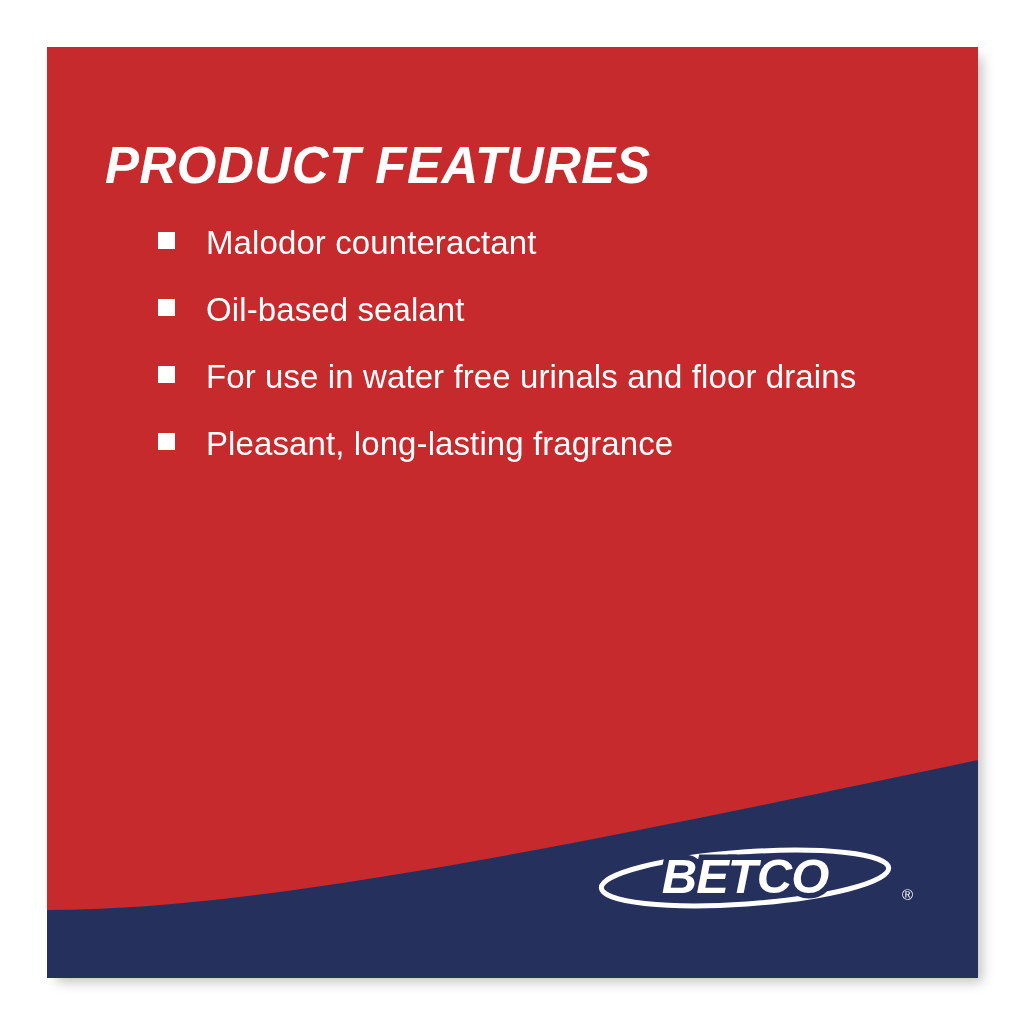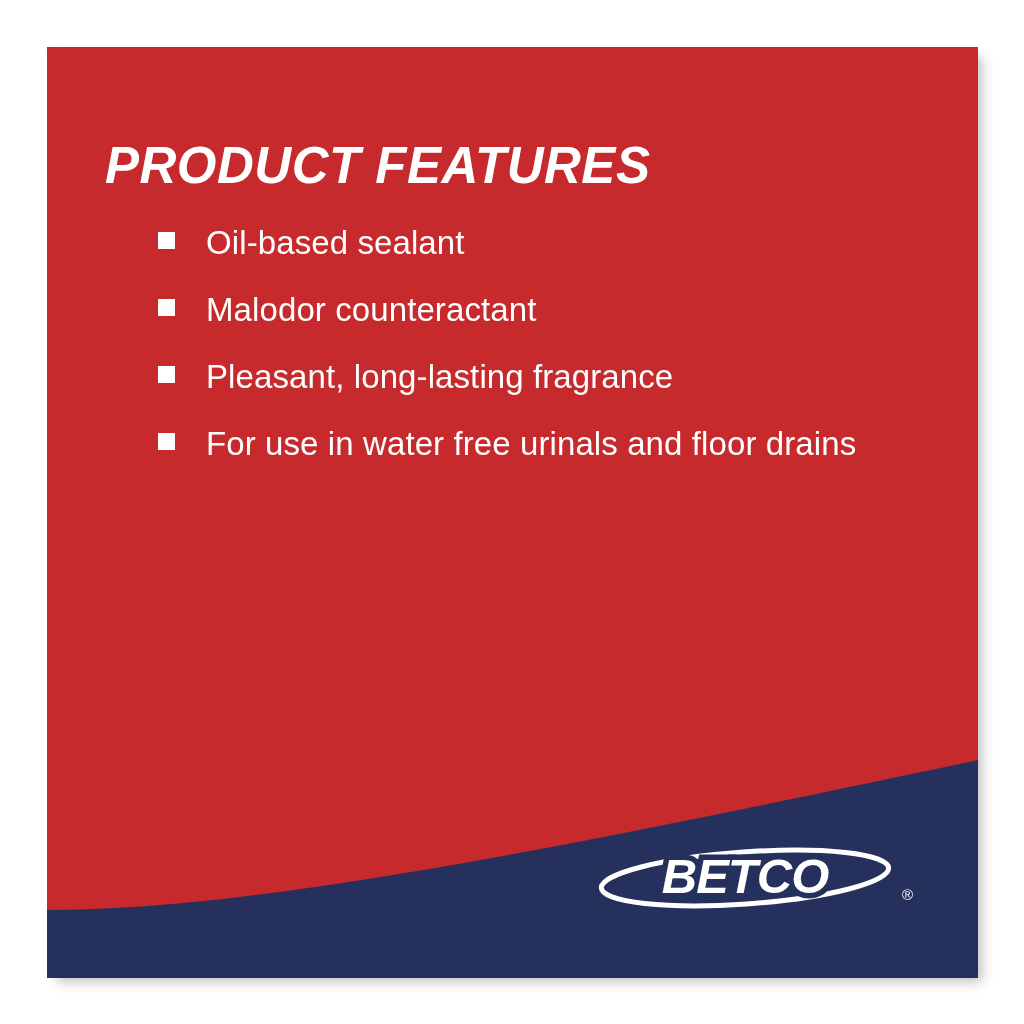--- a/index.html
+++ b/index.html
@@ -120,36 +120,36 @@
     <svg id="swoosh" viewBox="0 0 931 931" preserveAspectRatio="none">
       <path d="M 0 863 C 210 863 520 800 931 713 L 931 931 L 0 931 Z" fill="#25305C"></path>
     </svg>
 
     <div id="title">PRODUCT FEATURES</div>
 
     <ul id="features">
 
       <li>
         <span class="bullet-marker"></span>
+        <span>Malodor counteractant</span>
+      </li>
+
+      <li>
+        <span class="bullet-marker"></span>
         <span>Oil-based sealant</span>
       </li>
 
       <li>
         <span class="bullet-marker"></span>
-        <span>Malodor counteractant</span>
+        <span>For use in water free urinals and floor drains</span>
       </li>
 
       <li>
         <span class="bullet-marker"></span>
         <span>Pleasant, long-lasting fragrance</span>
-      </li>
-
-      <li>
-        <span class="bullet-marker"></span>
-        <span>For use in water free urinals and floor drains</span>
       </li>
 
     </ul>
 
     <div id="logo">
       <svg viewBox="0 0 300 72">
         <defs>
           <mask id="ringmask">
             <rect x="0" y="0" width="300" height="72" fill="#fff"></rect>
             <text x="150" y="51" text-anchor="middle" font-family="Liberation Sans, sans-serif" font-size="49" font-weight="bold" font-style="italic" stroke="#000" stroke-width="11" fill="#000" letter-spacing="-1">BETCO</text>

